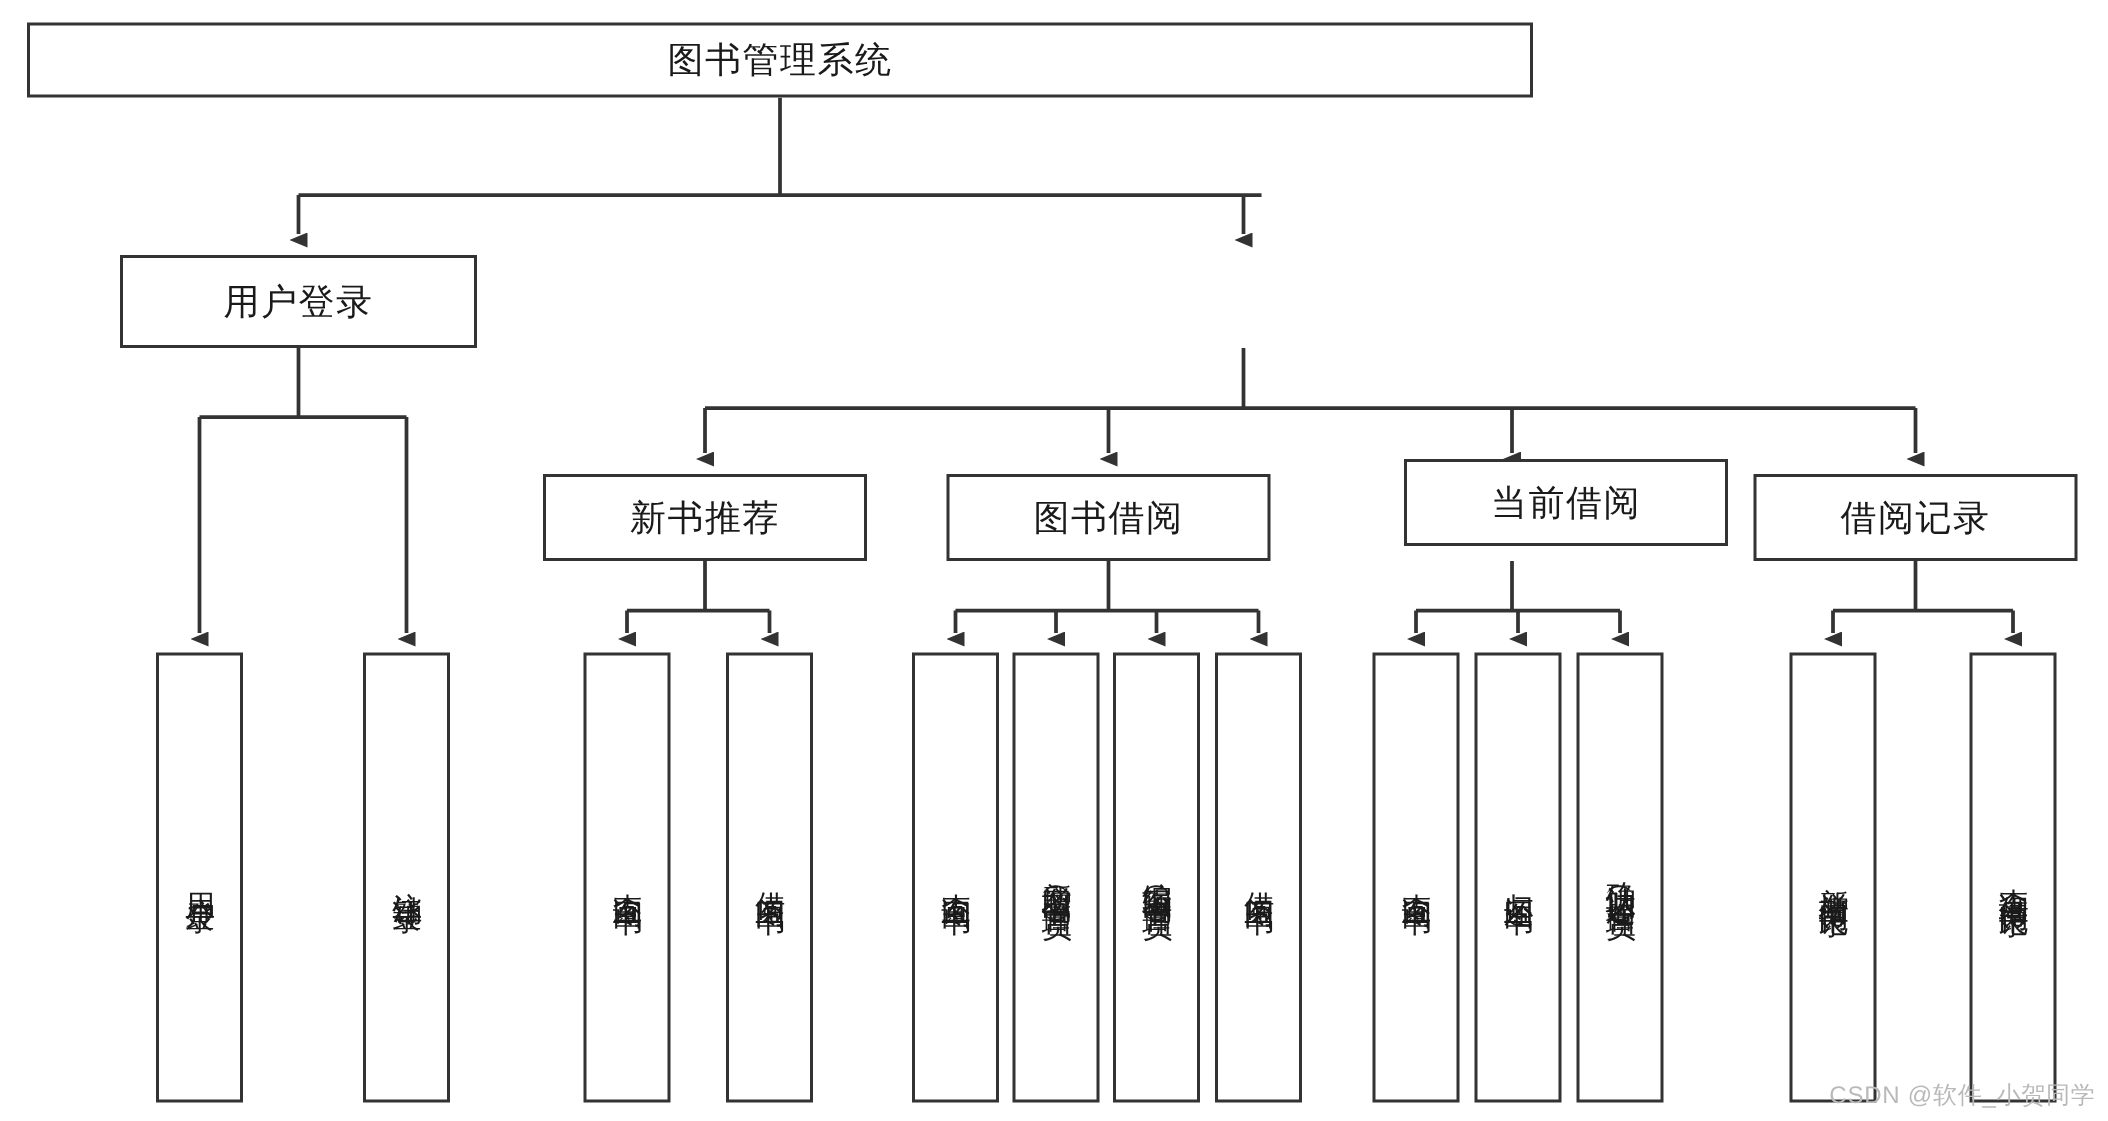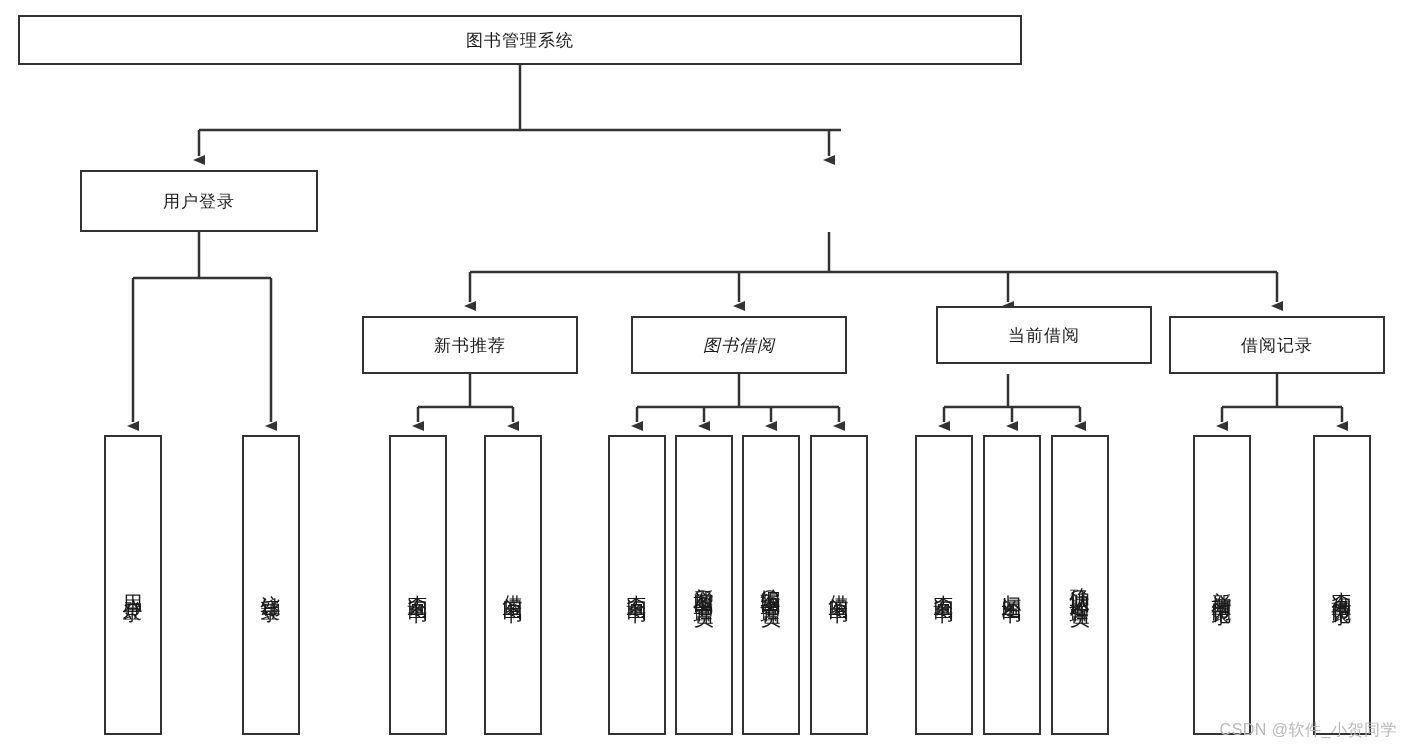--- a/index.html
+++ b/index.html
@@ -27,21 +27,21 @@
     position: absolute;
     box-sizing: border-box;
     border: 2px solid #333333;
     background: #ffffff;
     display: flex;
     align-items: center;
     justify-content: center;
     color: #1a1a1a;
   }
   .node.horiz {
-    font-size: 17px;
+    font-size: 24px;
     letter-spacing: 1px;
   }
   .node.vert {
     writing-mode: vertical-rl;
     text-orientation: upright;
     font-size: 20px;
     letter-spacing: 3px;
     line-height: 1;
     align-items: center;
     justify-content: center;
@@ -121,21 +121,21 @@
     <span>图书管理系统</span>
   </div>
 
   <div class="node horiz" style="left:80px; top:170px; width:238px; height:62px;">
     <span>用户登录</span>
   </div>
 
   <div class="node horiz" style="left:362px; top:316px; width:216px; height:58px;">
     <span>新书推荐</span>
   </div>
-  <div class="node horiz" style="left:631px; top:316px; width:216px; height:58px;font-style:italic;">
+  <div class="node horiz" style="left:631px; top:316px; width:216px; height:58px;">
     <span>图书借阅</span>
   </div>
   <div class="node horiz" style="left:900px; top:306px; width:216px; height:58px;margin-left:36px;">
     <span>当前借阅</span>
   </div>
   <div class="node horiz" style="left:1169px; top:316px; width:216px; height:58px;">
     <span>借阅记录</span>
   </div>
 
   <div class="node vert" style="left:104px; top:435px; width:58px; height:300px;">

